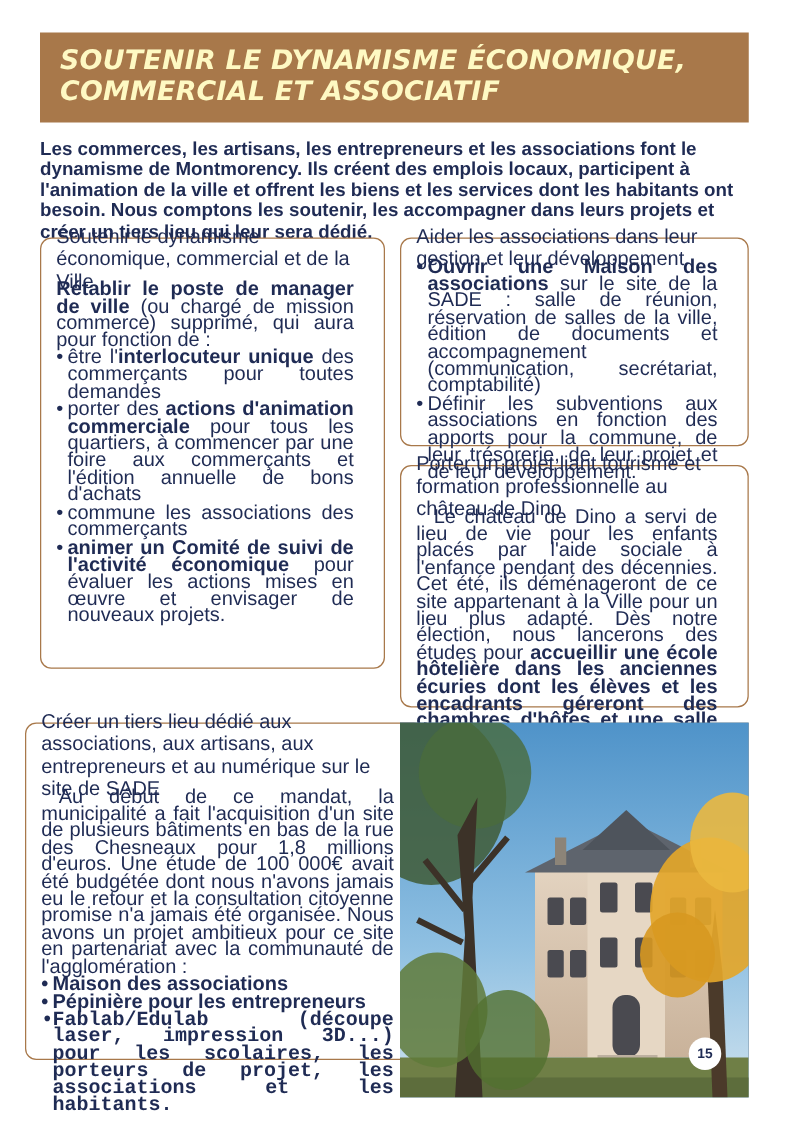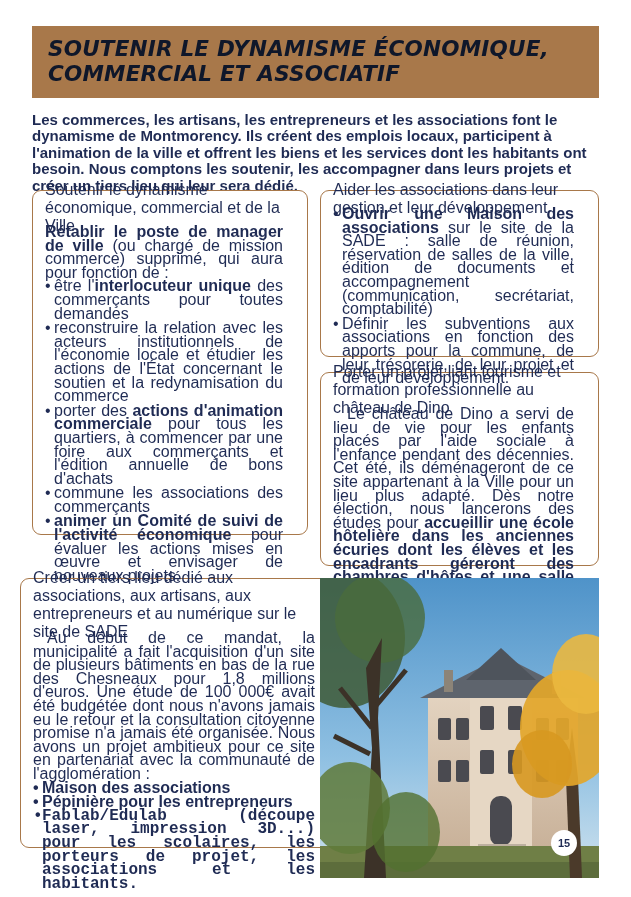--- a/index.html
+++ b/index.html
@@ -18,21 +18,21 @@
   
   .title-band{
     position:absolute;
     left:32px;top:26px;width:567px;
     background:#a8784a;
     padding:10px 14px 12px 16px;
     box-sizing:border-box;
   }
   .title-band h1{
     margin:0;
-    color:#0f172a;
+    color:#fef9c3;
     font-size:21.5px;
     line-height:25px;
     font-weight:bold;
     letter-spacing:.2px;
     font-style:italic;
     text-transform:uppercase;
     font-family:"DejaVu Sans", sans-serif;
   }
   
   .intro{
@@ -123,21 +123,20 @@
   <div class="block" id="block-ville">
     <div class="bhead-wrap">
       <span class="bhead">Soutenir le dynamisme économique, commercial et de la Ville</span>
     </div>
     <div class="btext">
       <div>
         <b>Rétablir le poste de manager de ville</b><span> (ou chargé de mission commerce) supprimé, qui aura pour fonction de :</span>
       </div>
       <ul class="b" id="list-ville">
           <li>être l'<b>interlocuteur unique</b> des commerçants pour toutes demandes</li>
-          <li>reconstruire la relation avec les acteurs institutionnels de l'économie locale et étudier les actions de l'État concernant le soutien et la redynamisation du commerce</li>
           <li>porter des <b>actions d'animation commerciale</b> pour tous les quartiers, à commencer par une foire aux commerçants et l'édition annuelle de bons d'achats</li>
           <li>commune les associations des commerçants</li>
           <li><b>animer un Comité de suivi de l'activité économique</b> pour évaluer les actions mises en œuvre et envisager de nouveaux projets.</li>
         </ul>
     </div>
   </div>
 
   <div class="block" id="block-assos">
     <div class="bhead-wrap">
       <span class="bhead">Aider les associations dans leur gestion et leur développement</span>

